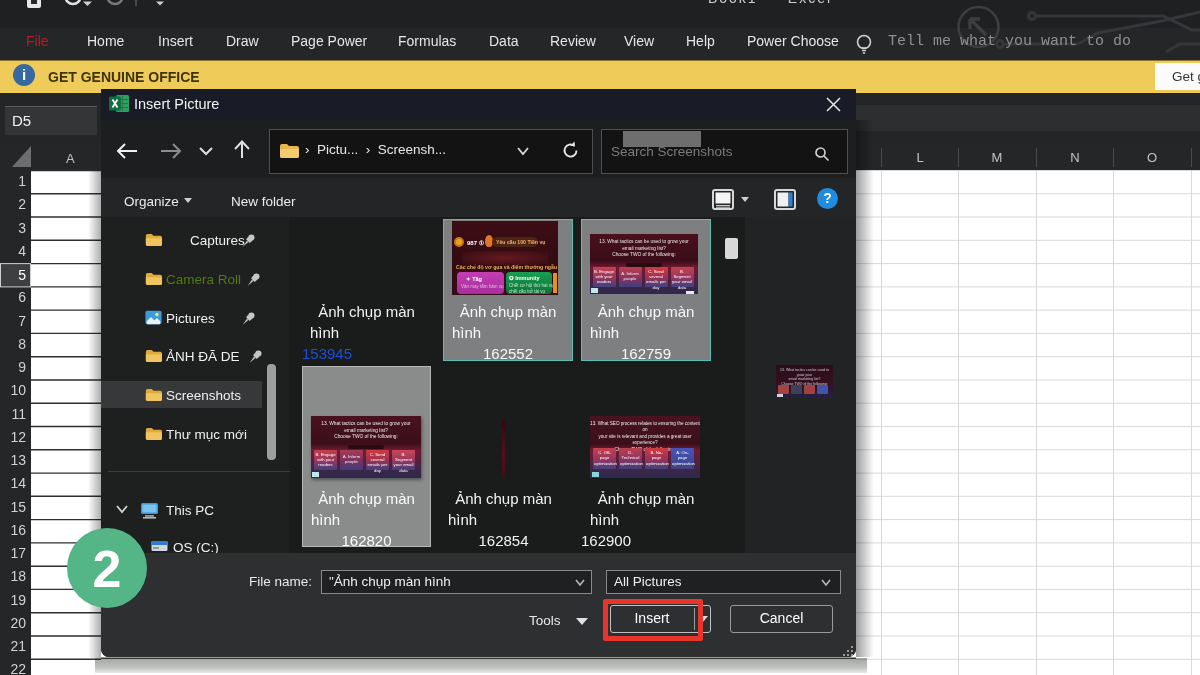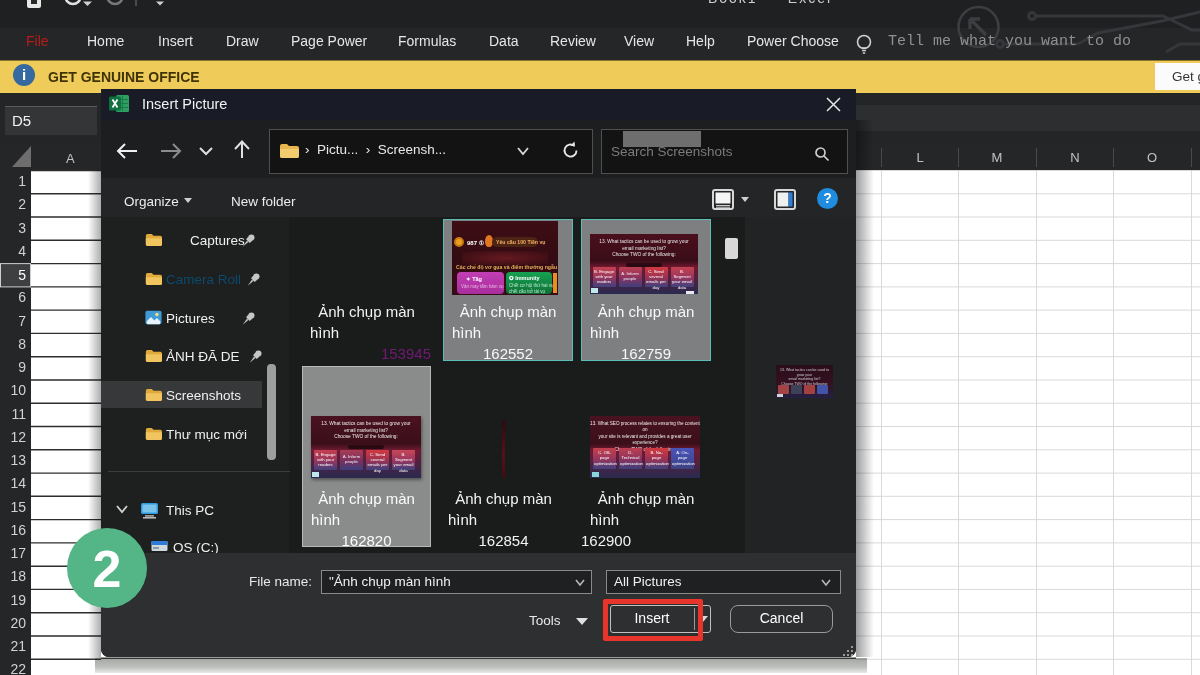--- a/index.html
+++ b/index.html
@@ -141,21 +141,21 @@
 
   <div class="abs" id="dialog" style="left:101px;top:89px;width:755px;height:568px;background:#1b1c1c;border-radius:0 0 8px 8px;"></div>
 
   <div class="abs" style="left:101px;top:89px;width:755px;height:31px;background:#191c27;"></div>
   <svg class="abs" style="left:109px;top:95px;" width="20" height="17" viewBox="0 0 20 17">
     <rect x="7" y="0" width="13" height="17" rx="1.5" fill="#2f9e62"></rect>
     <path d="M8 4.5 h11 M8 8.5 h11 M8 12.5 h11 M13.5 1 v15" stroke="#1d7a47" stroke-width="1"></path>
     <rect x="0" y="1.5" width="12" height="14" rx="1.5" fill="#0f7040"></rect>
     <path d="M3.5 4.5 L8.5 12.5 M8.5 4.5 L3.5 12.5" stroke="#ffffff" stroke-width="1.8"></path>
   </svg>
-  <div class="abs txt" style="left:134px;top:96px;font-size:14.5px;color:#f2f2f2;margin-left:8px;">Insert Picture</div>
+  <div class="abs txt" style="left:134px;top:96px;font-size:14.5px;color:#f2f2f2;">Insert Picture</div>
   <svg class="abs" style="left:826px;top:97px;" width="15" height="15" viewBox="0 0 15 15">
     <path d="M1 1 L14 14 M14 1 L1 14" stroke="#e8e8e8" stroke-width="1.5"></path>
   </svg>
 
   <div class="abs" style="left:101px;top:120px;width:755px;height:58px;background:#1d1e1f;"></div>
   <svg class="abs" style="left:113px;top:138px;" width="145" height="26" viewBox="0 0 145 26">
     <g stroke="#f0f0f0" stroke-width="2" fill="none">
       <path d="M24 13 H6 M12 6 L5 13 L12 20"></path>
     </g>
     <g stroke="#8c8c8c" stroke-width="2" fill="none">
@@ -224,21 +224,21 @@
           <circle cx="9" cy="4" r="2.7"></circle>
           <path d="M6.2 3.2 L9.8 6.8 L7.5 8.6 L4.4 5.5 Z"></path>
           <path d="M5.2 6.6 L6.4 7.8 L1.5 12 Z"></path>
         </g>
       </svg>
 
     <svg class="abs" style="left:145px;top:272px;" width="17" height="14" viewBox="0 0 20 16">
         <path d="M1 3 q0 -2 2 -2 h5 l2 2 h8 q2 0 2 2 v8 q0 2 -2 2 h-15 q-2 0 -2 -2 Z" fill="#e0a93c"></path>
         <path d="M1 6 h19 v7 q0 2 -2 2 h-15 q-2 0 -2 -2 Z" fill="#f0c45e"></path>
       </svg>
-    <div class="abs txt" style="left:166px;top:272px;font-size:13.5px;color:#0c4a6e;">Camera Roll</div>
+    <div class="abs txt" style="left:166px;top:272px;font-size:13.5px;color:#4d7c0f;">Camera Roll</div>
     <svg class="abs" style="left:246px;top:272px;" width="15" height="15" viewBox="0 0 13 13">
         <g fill="#c6c6c6">
           <circle cx="9" cy="4" r="2.7"></circle>
           <path d="M6.2 3.2 L9.8 6.8 L7.5 8.6 L4.4 5.5 Z"></path>
           <path d="M5.2 6.6 L6.4 7.8 L1.5 12 Z"></path>
         </g>
       </svg>
 
     <svg class="abs" style="left:145px;top:310px;" width="17" height="15" viewBox="0 0 20 17">
         <rect x="0.5" y="0.5" width="19" height="16" rx="2" fill="#3f9bd8"></rect>
@@ -298,21 +298,21 @@
     <div class="abs txt" style="left:173px;top:540px;font-size:13.5px;color:#f0f0f0;">OS (C:)</div>
   </div>
 
   <div class="abs" style="left:108px;top:471px;width:182px;height:1px;background:#3c3c3c;"></div>
   <div class="abs" style="left:267px;top:364px;width:9px;height:96px;background:#9e9e9e;border-radius:4px;"></div>
 
   <div id="grid">
 
     <div class="abs" style="left:302px;top:301px;width:129px;text-align:center;font-size:15px;color:#f2f2f2;line-height:21px;">Ảnh chụp màn</div>
     <div class="abs txt" style="left:310px;top:322px;font-size:15px;color:#f2f2f2;line-height:21px;">hình</div>
-    <div class="abs" style="left:302px;top:343px;width:129px;text-align:right;font-size:15px;color:#701a75;line-height:21px;">153945</div>
+    <div class="abs" style="left:302px;top:343px;width:129px;text-align:left;font-size:15px;color:#1d4ed8;line-height:21px;">153945</div>
 
     <div class="abs" style="left:443px;top:219px;width:130px;height:142px;background:#7e7f80;border:1.5px solid #5cbcb6;box-sizing:border-box;"></div>
     <div class="abs" style="left:452px;top:221px;width:106px;height:74px;background:linear-gradient(to bottom,#3d0d15,#330b12 55%,#360c16);overflow:hidden;">
       <div class="abs" style="left:10px;top:30px;width:86px;height:14px;background:radial-gradient(ellipse at center,rgba(150,40,45,0.5),rgba(150,40,45,0));"></div>
       <div class="abs" style="left:2px;top:16px;width:10px;height:10px;border-radius:50%;background:#e8a020;border:2px solid #c77814;box-sizing:border-box;"></div>
       <div class="abs txt" style="left:15px;top:18px;font-size:6px;color:#fff;font-weight:bold;">987 ①</div>
       <div class="abs" style="left:33px;top:14px;width:8px;height:12px;background:#e07722;border-radius:50% 50% 45% 45%;"></div>
       <div class="abs" style="left:40px;top:16px;width:46px;height:10px;background:#4c2414;border-radius:5px;"></div>
       <div class="abs txt" style="left:44px;top:18px;font-size:5.2px;color:#f5b066;font-weight:bold;">Yêu cầu 100 Tiền vụ</div>
       <div class="abs txt" style="left:4px;top:43px;font-size:5.2px;color:#e8b058;font-weight:bold;">Các chế độ vơ gụa và điểm thưởng ngẫu nhiên-của b</div>
@@ -424,21 +424,21 @@
   <div class="abs txt" style="left:614px;top:574px;font-size:13.5px;color:#f0f0f0;">All Pictures</div>
   <svg class="abs" style="left:820px;top:578px;" width="12" height="9" viewBox="0 0 12 9">
       <path d="M2 2 L6 7 L10 2" stroke="#b8b8b8" stroke-width="1.6" fill="none"></path>
     </svg>
   <div class="abs txt" style="left:529px;top:613px;font-size:13.5px;color:#e8e8e8;">Tools</div>
   <div class="abs" style="left:576px;top:618px;width:0;height:0;border-left:6px solid transparent;border-right:6px solid transparent;border-top:7px solid #e0e0e0;"></div>
   <div class="abs" style="left:610px;top:605px;width:101px;height:28px;background:#2e2f30;border:1.5px solid #c0c0c0;border-radius:3px;box-sizing:border-box;"></div>
   <div class="abs txt" style="left:610px;top:605px;width:84px;height:28px;color:#fff;font-size:14px;text-align:center;line-height:27px;">Insert</div>
   <div class="abs" style="left:694px;top:608px;width:1px;height:22px;background:#9a9a9a;"></div>
   <div class="abs" style="left:698px;top:616px;width:0;height:0;border-left:5.5px solid transparent;border-right:5.5px solid transparent;border-top:6.5px solid #d8d8d8;"></div>
-  <div class="abs" style="left:730px;top:605px;width:103px;height:28px;background:#2e2f30;border:1.5px solid #9a9a9a;border-radius:8px;color:#fff;font-size:14px;text-align:center;line-height:25px;box-sizing:border-box;">Cancel</div>
+  <div class="abs" style="left:730px;top:605px;width:103px;height:28px;background:#2e2f30;border:1.5px solid #9a9a9a;border-radius:3px;color:#fff;font-size:14px;text-align:center;line-height:25px;box-sizing:border-box;">Cancel</div>
   <svg class="abs" style="left:843px;top:646px;" width="12" height="11" viewBox="0 0 12 11">
     <g fill="#9a9a9a">
         <rect x="8" y="0" width="2" height="2"></rect>
         <rect x="8" y="4" width="2" height="2"></rect>
         <rect x="4" y="4" width="2" height="2"></rect>
         <rect x="8" y="8" width="2" height="2"></rect>
         <rect x="4" y="8" width="2" height="2"></rect>
         <rect x="0" y="8" width="2" height="2"></rect>
       </g>
   </svg>

